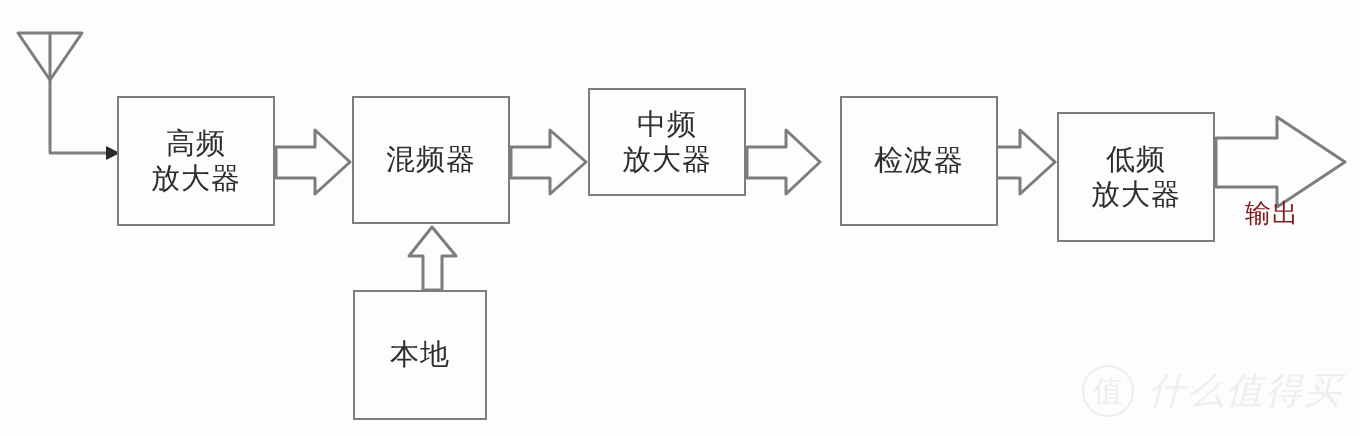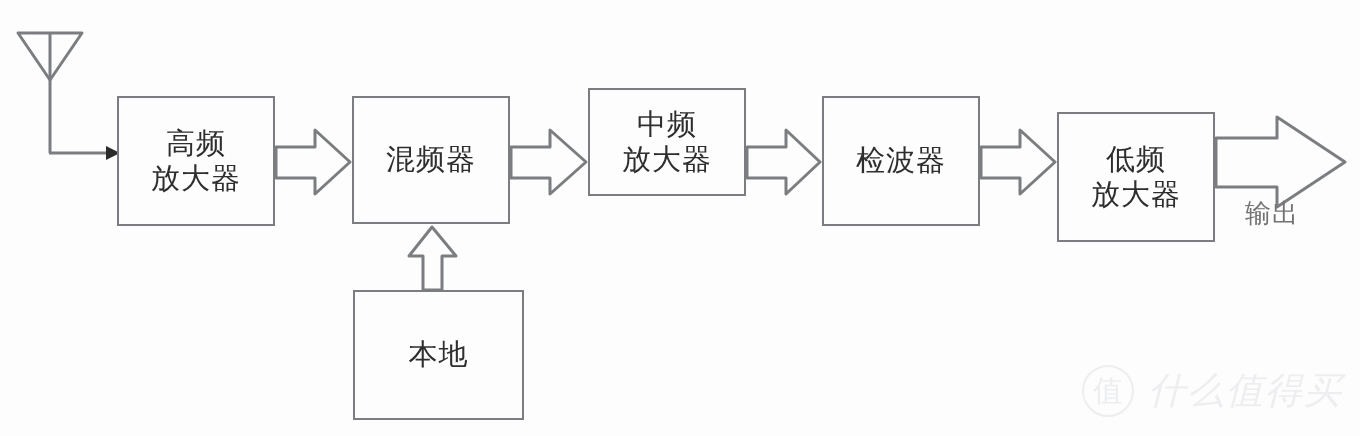--- a/index.html
+++ b/index.html
@@ -38,21 +38,21 @@
   }
   .blk-line {
     color: #2e2e2e;
     font-size: 29px;
     letter-spacing: 1px;
     white-space: nowrap;
     font-family: "DejaVu Sans", "Liberation Sans", sans-serif;
   }
   .out-label {
     position: absolute;
-    color: #737373;
+    color: #7f1d1d;
     font-size: 26px;
     letter-spacing: 1px;
     white-space: nowrap;
   }
   .watermark {
     position: absolute;
     display: flex;
     align-items: center;
     gap: 14px;
     opacity: 0.30;
@@ -115,30 +115,30 @@
 
   <div class="blk" style="left:352px; top:96px; width:158px; height:128px;">
     <div class="blk-line">混频器</div>
   </div>
 
   <div class="blk" style="left:588px; top:88px; width:158px; height:108px;">
     <div class="blk-line">中频</div>
     <div class="blk-line">放大器</div>
   </div>
 
-  <div class="blk" style="left:822px; top:96px; width:158px; height:130px;">
+  <div class="blk" style="left:840px; top:96px; width:158px; height:130px;">
     <div class="blk-line">检波器</div>
   </div>
 
   <div class="blk" style="left:1057px; top:112px; width:158px; height:130px;">
     <div class="blk-line">低频</div>
     <div class="blk-line">放大器</div>
   </div>
 
-  <div class="blk" style="left:353px; top:290px; width:171px; height:130px;">
+  <div class="blk" style="left:353px; top:290px; width:134px; height:130px;">
     <div class="blk-line">本地</div>
   </div>
 
   <div class="out-label" style="left:1245px; top:196px;">输出</div>
 
   <div class="watermark" style="left:1082px; top:365px;">
     <div class="wm-circle">值</div>
     <div class="wm-text">什么值得买</div>
   </div>
 

